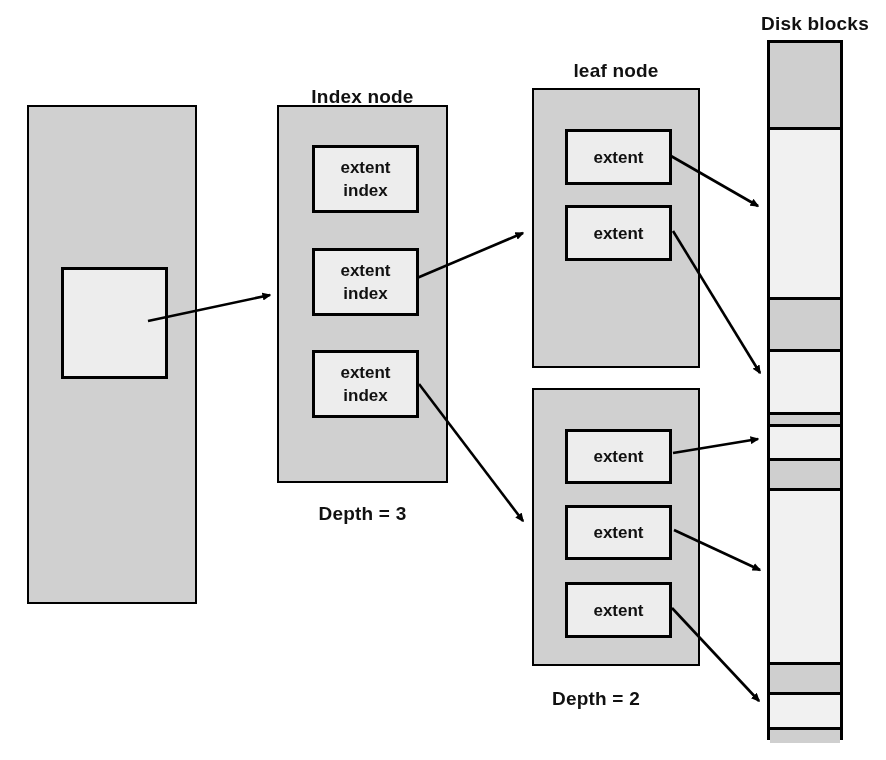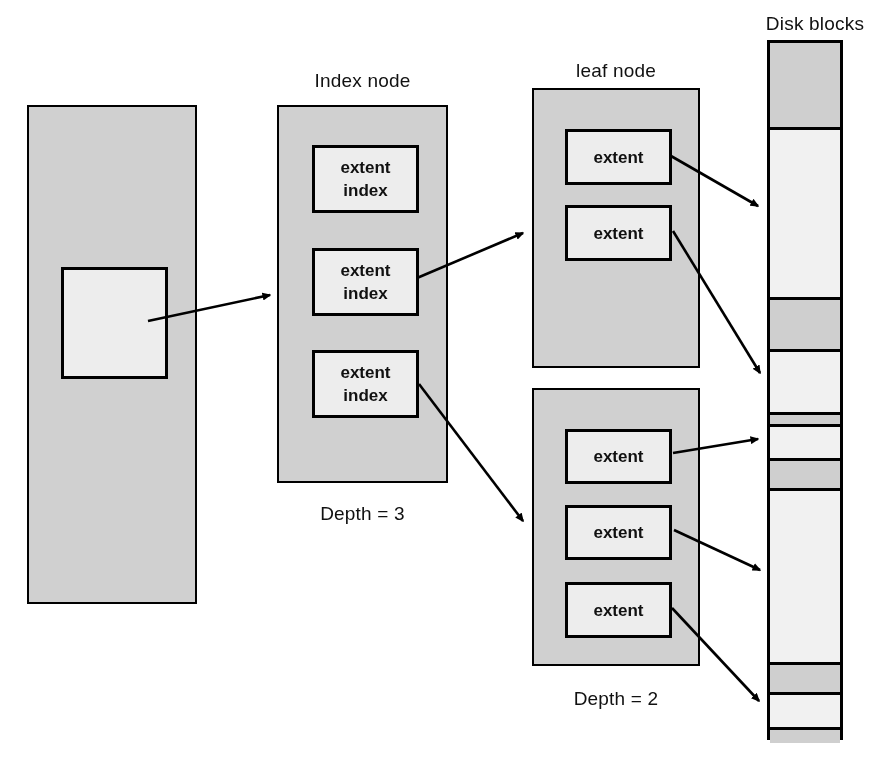--- a/index.html
+++ b/index.html
@@ -11,21 +11,21 @@
   .canvas {
     position: relative;
     width: 886px;
     height: 760px;
     background: #ffffff;
     overflow: hidden;
   }
   .lbl {
     position: absolute;
     text-align: center;
-    font-weight: normal;
+    font-weight: bold;
     font-size: 19px;
     line-height: 26px;
     color: #111111;
     letter-spacing: 0.2px;
     white-space: nowrap;
   }
   .node {
     position: absolute;
     background: #d0d0d0;
     border: 2px solid #000000;
@@ -74,25 +74,25 @@
     left: 0;
     top: 0;
     pointer-events: none;
   }
 </style>
 </head>
 <body>
 
 <div class="canvas">
 
-  <div class="lbl" style="left:277px; top:68px; width:171px;">Index node</div>
+  <div class="lbl" style="left:277px; top:84px; width:171px;">Index node</div>
   <div class="lbl" style="left:532px; top:58px; width:168px;">leaf node</div>
   <div class="lbl" style="left:755px; top:11px; width:120px;">Disk blocks</div>
   <div class="lbl" style="left:277px; top:501px; width:171px;">Depth = 3</div>
-  <div class="lbl" style="left:532px; top:686px; width:168px;">Depth = 2</div>
+  <div class="lbl" style="left:512px; top:686px; width:168px;">Depth = 2</div>
 
   <div class="node" style="left:27px; top:105px; width:170px; height:499px;">
     <div class="entry" style="left:32px; top:160px; width:107px; height:112px;"></div>
   </div>
 
   <div class="node" style="left:277px; top:105px; width:171px; height:378px;padding-left:30px;">
     <div class="entry" style="left:33px; top:38px; width:107px; height:68px;">
       <span class="wrap-narrow">extent index</span>
     </div>
     <div class="entry" style="left:33px; top:141px; width:107px; height:68px;">

